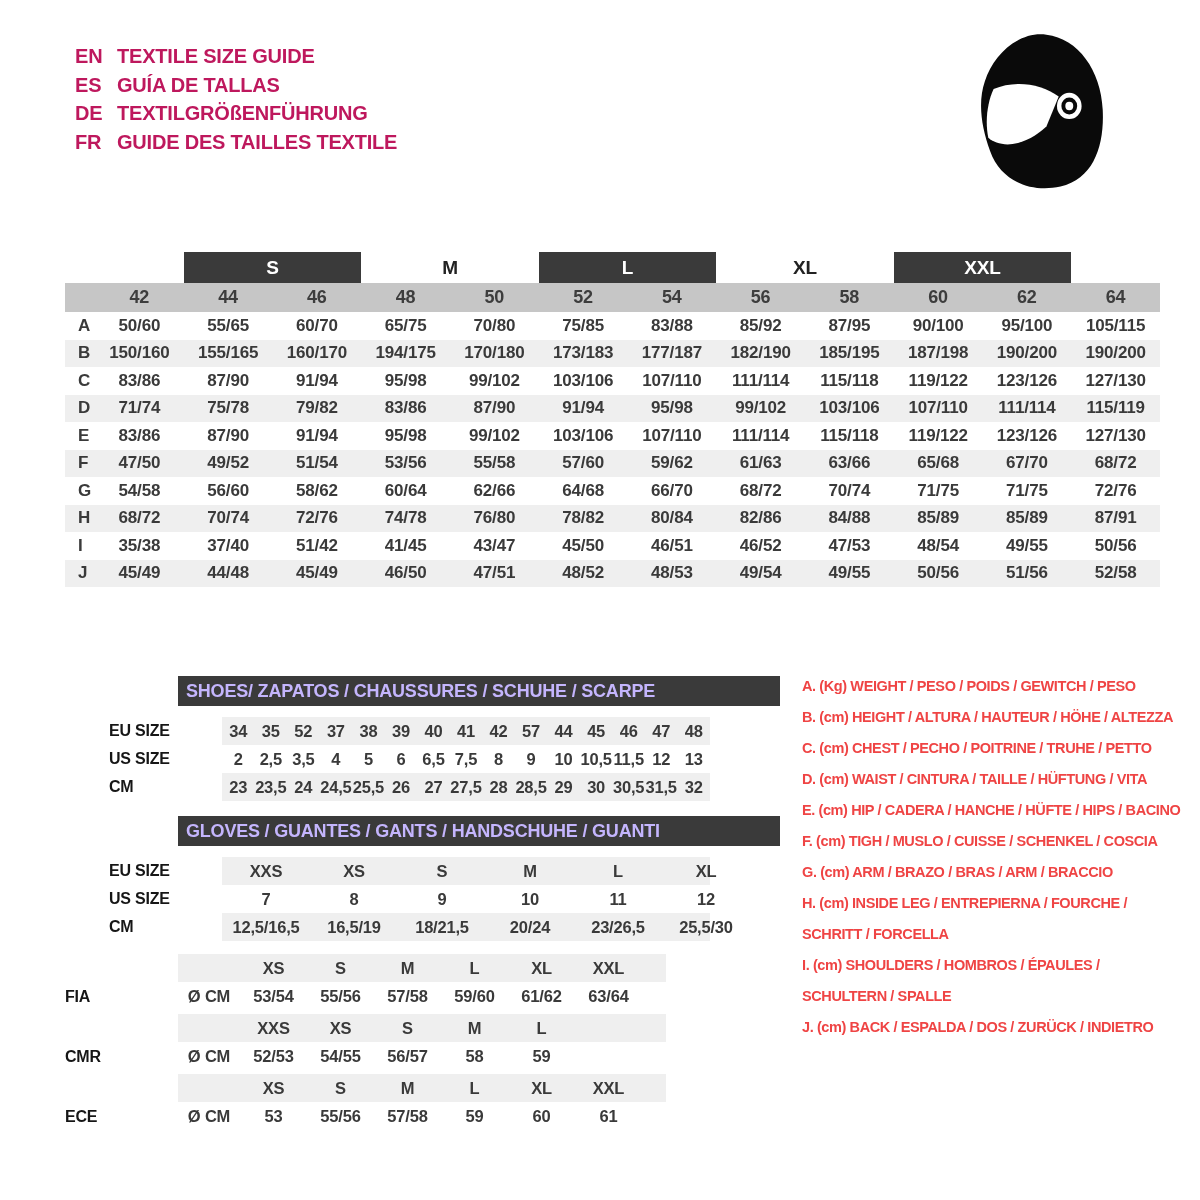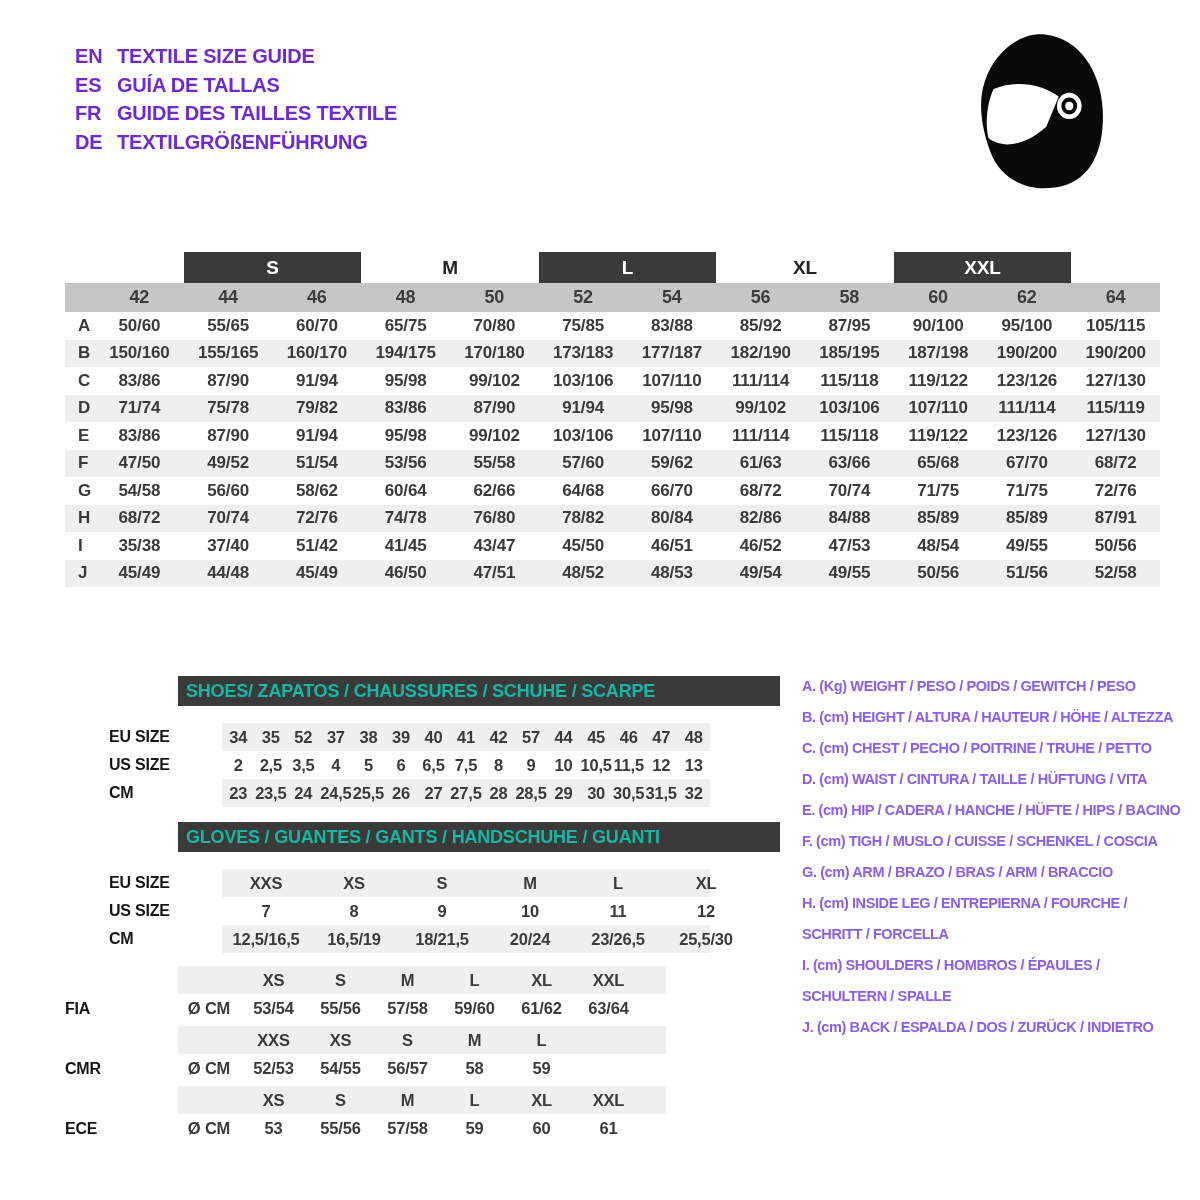--- a/index.html
+++ b/index.html
@@ -9,82 +9,82 @@
     --ink:#3a3a3a;
   }
   *{margin:0;padding:0;box-sizing:border-box;}
   html,body{background:#fff;}
   body{
     width:1200px;height:1200px;position:relative;overflow:hidden;
     font-family:"Liberation Sans","DejaVu Sans",sans-serif;
     font-weight:700;color:var(--ink);letter-spacing:-0.2px;
   }
   
-  .langs{position:absolute;left:75px;top:42px;color:#6d28d9;}
+  .langs{position:absolute;left:75px;top:42px;color:#be185d;}
   .lang-row{display:flex;line-height:28.6px;font-size:20px;}
   .lang-code{width:42px;}
   
   .helmet-icon{position:absolute;left:976px;top:31px;width:132px;height:164px;}
   
   .main-table{position:absolute;left:65px;top:252px;width:1095px;}
   .grid{display:grid;grid-template-columns:30px repeat(12,1fr);}
   .size-row{height:31px;}
   .size-box{display:flex;align-items:center;justify-content:center;font-size:19px;color:#222;}
   .size-box.dark{background:var(--dark);color:#fff;}
   .num-row{height:29px;background:var(--numrow);align-items:center;}
   .num-row .cell{text-align:center;font-size:18px;color:#3d3d3d;}
   .brow{display:grid;grid-template-columns:30px repeat(12,1fr);height:27.5px;align-items:center;}
   .brow.stripe{background:var(--stripe);}
   .brow .letter{padding-left:13px;font-size:17px;}
   .brow .cell{text-align:center;font-size:17px;}
   
   .lower-left{position:absolute;left:65px;top:676px;width:715px;}
   .bar{
-    height:30px;width:602px;margin-left:113px;margin-bottom:17px;
-    background:var(--dark);color:#14b8a6;display:flex;align-items:center;
+    height:30px;width:602px;margin-left:113px;margin-bottom:11px;
+    background:var(--dark);color:#c4b5fd;display:flex;align-items:center;
     padding-left:8px;font-size:18px;letter-spacing:-0.2px;text-align:center;
   }
   .lrow{display:flex;height:28px;margin-left:44px;}
   .side-label{width:113px;display:flex;align-items:center;font-size:16px;color:#161616;}
   .vals{width:488px;display:grid;align-items:center;height:28px;}
   .vals .cell{text-align:center;font-size:16.5px;}
   .stripe{background:var(--stripe);}
   .shoes-grid{grid-template-columns:repeat(15,1fr);}
   .gloves-grid{grid-template-columns:repeat(6,88px) 1fr;}
   .helm-grid{grid-template-columns:62px repeat(6,67px) 1fr;}
   .section-shoes{margin-bottom:15px;}
   .section-gloves{margin-bottom:13px;}
   .group{display:flex;}
   .group + .group{margin-top:4px;}
   .group-label{align-self:flex-start;padding-top:34px;}
   
-  .legend{position:absolute;left:802px;top:671px;width:398px;color:#8b5cf6;}
+  .legend{position:absolute;left:802px;top:671px;width:398px;color:#ef4444;}
   .legend-item{font-size:14.5px;line-height:31px;letter-spacing:-0.4px;white-space:pre-line;}
 </style>
 </head>
 <body>
 
 <div class="canvas">
 
   <div class="langs" id="langs">
       <div class="lang-row">
         <span class="lang-code">EN</span>
         <span class="lang-label">TEXTILE SIZE GUIDE</span>
       </div>
       <div class="lang-row">
         <span class="lang-code">ES</span>
         <span class="lang-label">GUÍA DE TALLAS</span>
       </div>
       <div class="lang-row">
+        <span class="lang-code">DE</span>
+        <span class="lang-label">TEXTILGRÖßENFÜHRUNG</span>
+      </div>
+      <div class="lang-row">
         <span class="lang-code">FR</span>
         <span class="lang-label">GUIDE DES TAILLES TEXTILE</span>
-      </div>
-      <div class="lang-row">
-        <span class="lang-code">DE</span>
-        <span class="lang-label">TEXTILGRÖßENFÜHRUNG</span>
       </div>
     </div>
 
   <svg class="helmet-icon" viewBox="0 0 150 175" preserveAspectRatio="none" aria-hidden="true">
     <path fill="#0a0a0a" d="M 80 4
       C 116 8 142 42 144 84
       C 146 122 134 158 96 166
       C 62 173 28 160 16 128
       C 6 102 2 76 10 54
       C 20 24 50 0 80 4 Z"></path>

